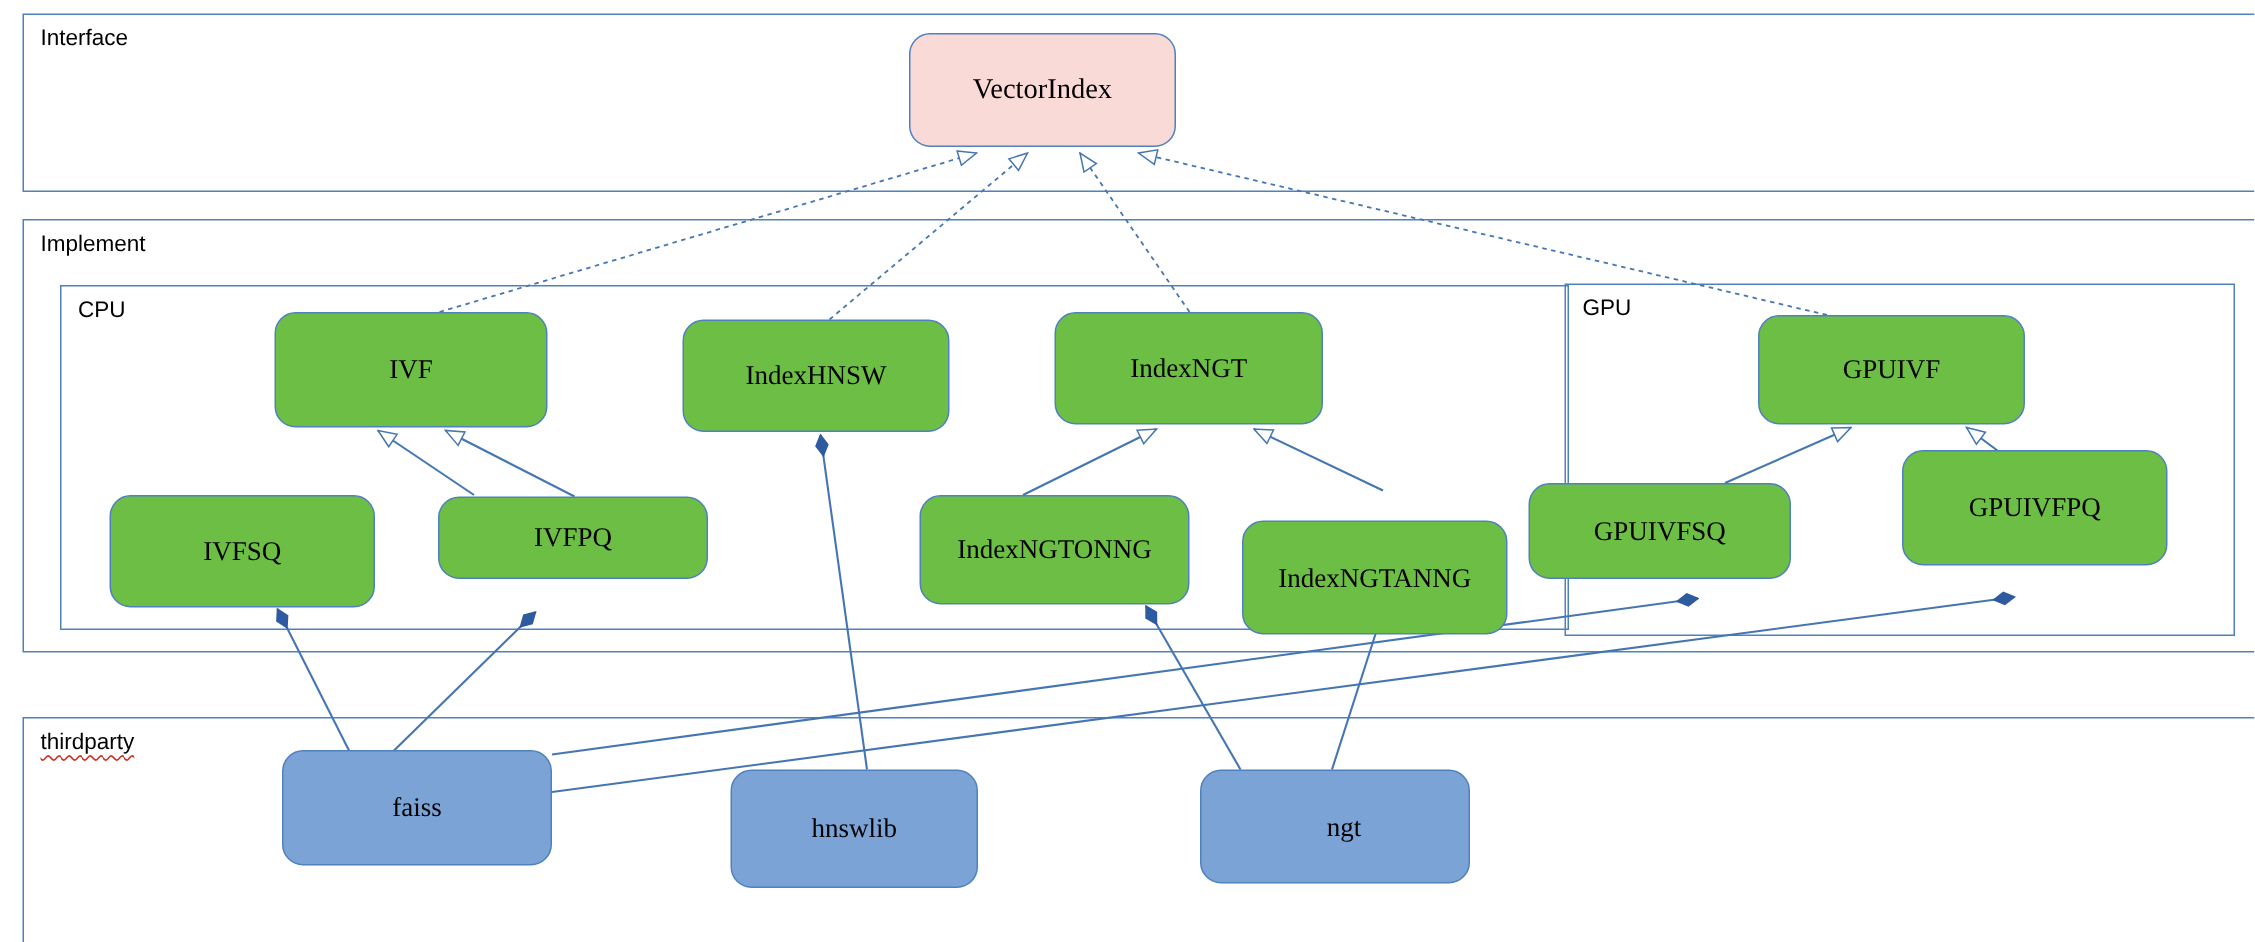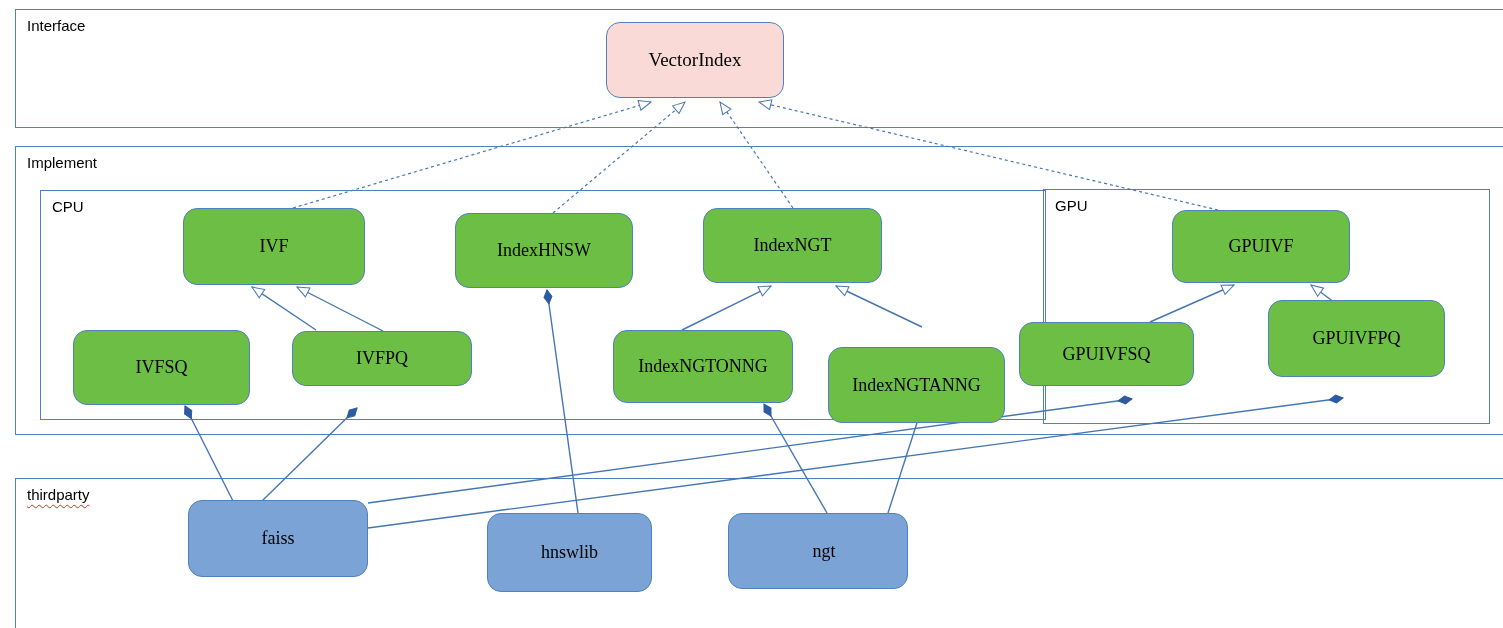--- a/index.html
+++ b/index.html
@@ -129,15 +129,15 @@
   <div class="node green" style="left:1172px; top:210px; width:178px; height:73px;">GPUIVF</div>
 
   <div class="node green" style="left:1019px; top:322px; width:175px; height:64px;">GPUIVFSQ</div>
 
   <div class="node green" style="left:1268px; top:300px; width:177px; height:77px;">GPUIVFPQ</div>
 
   <div class="node blue" style="left:188px; top:500px; width:180px; height:77px;">faiss</div>
 
   <div class="node blue" style="left:487px; top:513px; width:165px; height:79px;">hnswlib</div>
 
-  <div class="node blue" style="left:728px; top:513px; width:180px; height:76px;padding-left:12px;">ngt</div>
+  <div class="node blue" style="left:800px; top:513px; width:180px; height:76px;padding-left:12px;">ngt</div>
 
 </div>
 
 </body></html>

